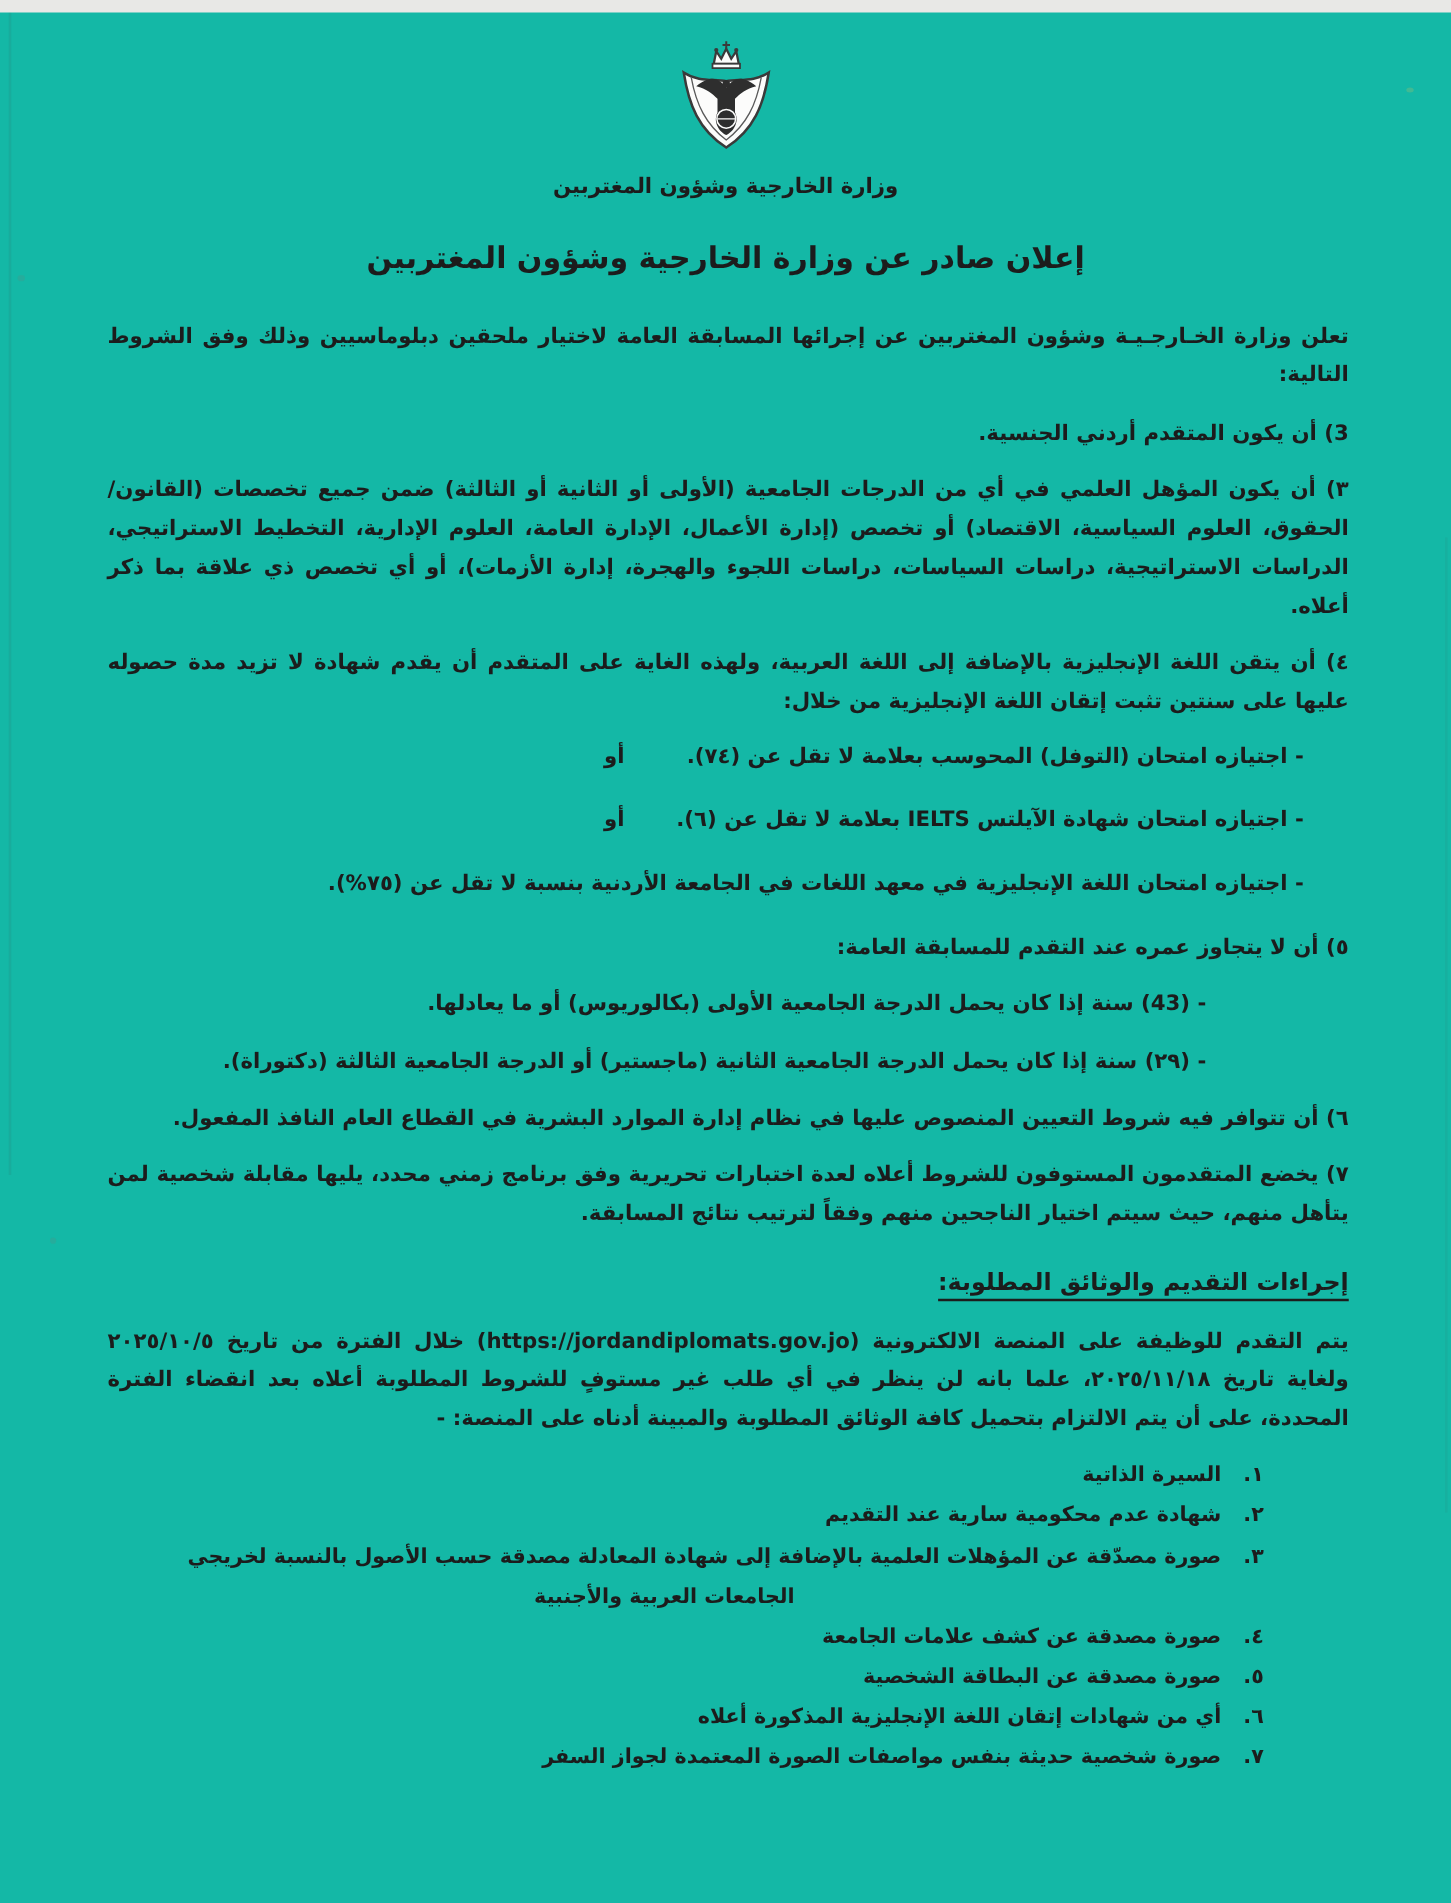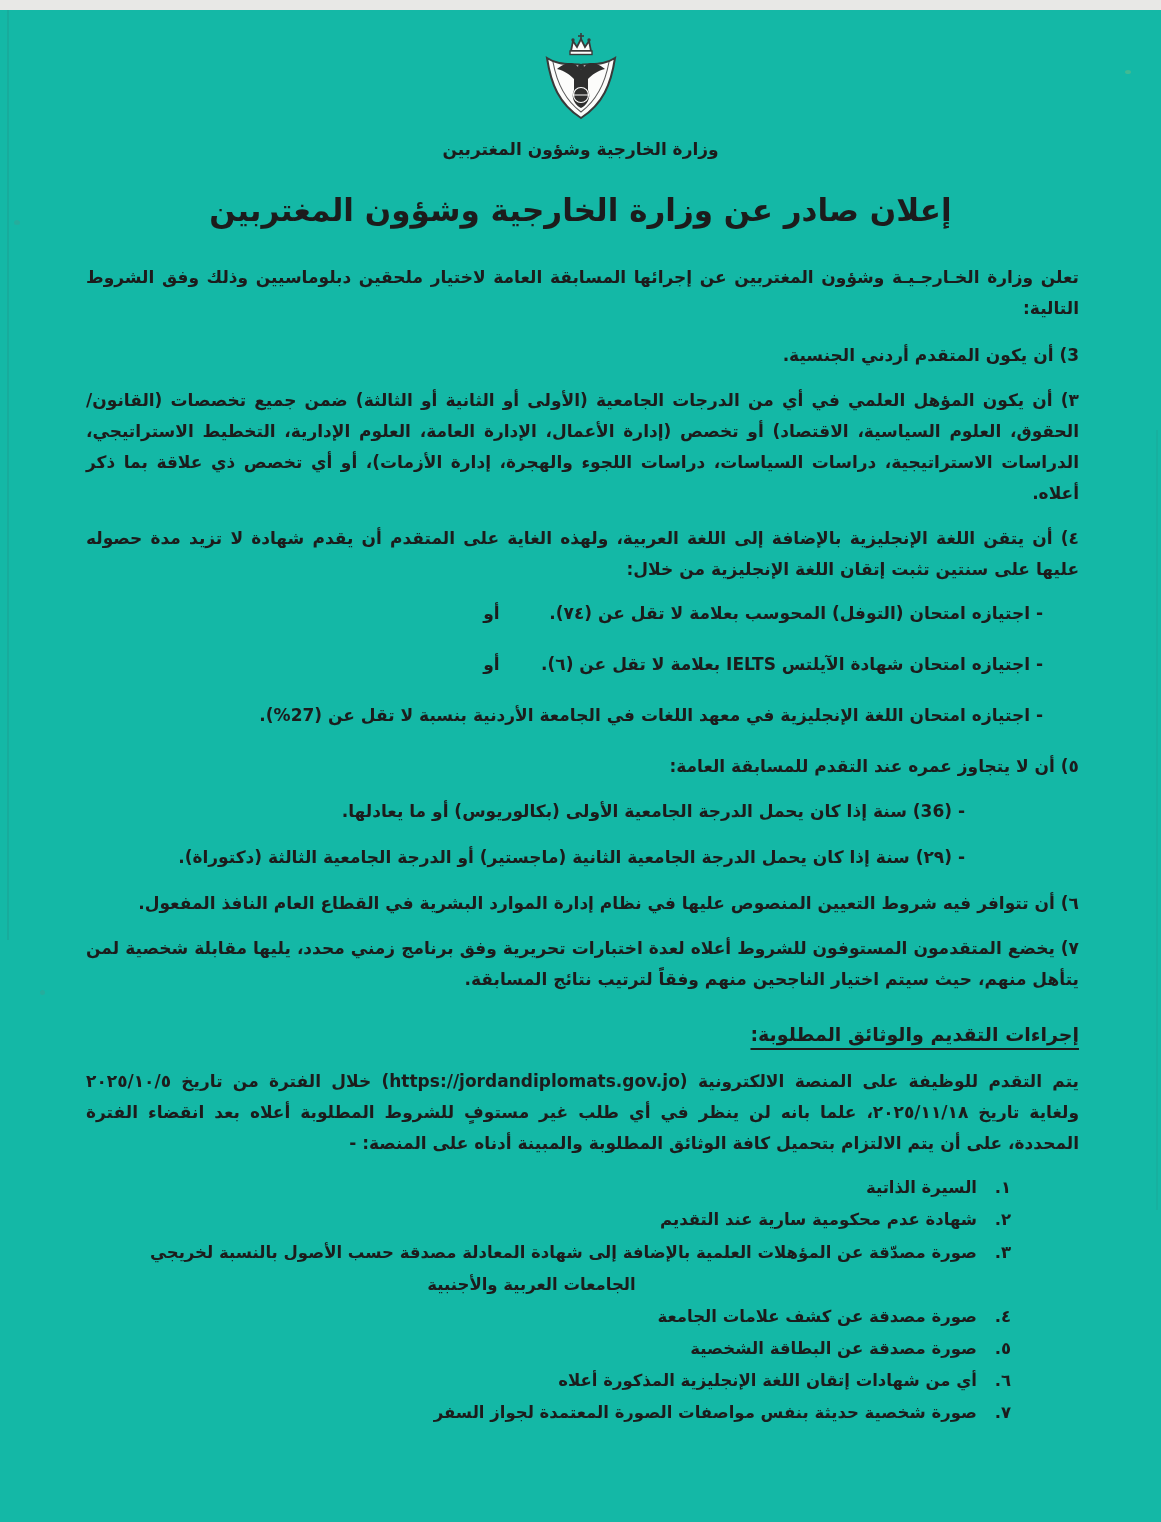--- a/index.html
+++ b/index.html
@@ -13,21 +13,21 @@
   .scan-edge-right{position:absolute;right:3px;top:420px;height:780px;width:2px;background:rgba(70,70,70,.07);}
   .speck{position:absolute;border-radius:50%;background:rgba(120,120,110,.18);}
   .speck.s1{width:6px;height:5px;left:14px;top:210px;}
   .speck.s2{width:5px;height:5px;left:40px;top:980px;}
   .speck.s3{width:6px;height:4px;right:30px;top:60px;background:rgba(200,190,90,.25);}
 
   .header{text-align:center;padding-top:22px;}
   .logo{display:inline-block;}
   .ministry-name{font-size:17px;margin-top:3px;letter-spacing:.2px;}
 
-  .doc-title{text-align:center;font-size:31px;margin-top:33px;}
+  .doc-title{text-align:center;font-size:24px;margin-top:33px;}
 
   .content{margin:34px 82px 0 86px;font-size:17px;line-height:1.82;text-align:justify;}
   p.cond{margin:0 0 14px;}
   p.intro{margin:0 0 16px;}
 
   .eng-row{position:relative;text-align:right;padding-right:36px;margin:4px 0 20px;}
   .eng-row .or{position:absolute;left:40%;top:0;}
   .or:empty{display:none;}
 
   .age-row{text-align:right;padding-right:114px;margin:4px 0 15px;}
@@ -92,27 +92,27 @@
 
     <div class="eng-row">
       <span>- اجتيازه امتحان (التوفل) المحوسب بعلامة لا تقل عن (٧٤).</span>
       <span class="or">أو</span>
     </div>
     <div class="eng-row">
       <span>- اجتيازه امتحان شهادة الآيلتس IELTS بعلامة لا تقل عن (٦).</span>
       <span class="or">أو</span>
     </div>
     <div class="eng-row">
-      <span>- اجتيازه امتحان اللغة الإنجليزية في معهد اللغات في الجامعة الأردنية بنسبة لا تقل عن (27%).</span>
+      <span>- اجتيازه امتحان اللغة الإنجليزية في معهد اللغات في الجامعة الأردنية بنسبة لا تقل عن (٧٥%).</span>
       
     </div>
 
     <p class="cond">٥) أن لا يتجاوز عمره عند التقدم للمسابقة العامة:</p>
 
-    <div class="age-row">- (36) سنة إذا كان يحمل الدرجة الجامعية الأولى (بكالوريوس) أو ما يعادلها.</div>
+    <div class="age-row">- (43) سنة إذا كان يحمل الدرجة الجامعية الأولى (بكالوريوس) أو ما يعادلها.</div>
     <div class="age-row">- (٢٩) سنة إذا كان يحمل الدرجة الجامعية الثانية (ماجستير) أو الدرجة الجامعية الثالثة (دكتوراة).</div>
 
     <p class="cond">٦) أن تتوافر فيه شروط التعيين المنصوص عليها في نظام إدارة الموارد البشرية في القطاع العام النافذ المفعول.</p>
     <p class="cond">٧) يخضع المتقدمون المستوفون للشروط أعلاه لعدة اختبارات تحريرية وفق برنامج زمني محدد، يليها مقابلة شخصية لمن يتأهل منهم، حيث سيتم اختيار الناجحين منهم وفقاً لترتيب نتائج المسابقة.</p>
 
     <div class="sec-heading">
       <span class="u">إجراءات التقديم والوثائق المطلوبة:</span>
     </div>
 
     <p class="apply-para"><span>يتم التقدم للوظيفة على المنصة الالكترونية </span><span class="url" dir="ltr">(https://jordandiplomats.gov.jo)</span><span> خلال الفترة من تاريخ ٢٠٢٥/١٠/٥ ولغاية تاريخ ٢٠٢٥/١١/١٨، علما بانه لن ينظر في أي طلب غير مستوفٍ للشروط المطلوبة أعلاه بعد انقضاء الفترة المحددة، على أن يتم الالتزام بتحميل كافة الوثائق المطلوبة والمبينة أدناه على المنصة: -</span></p>

